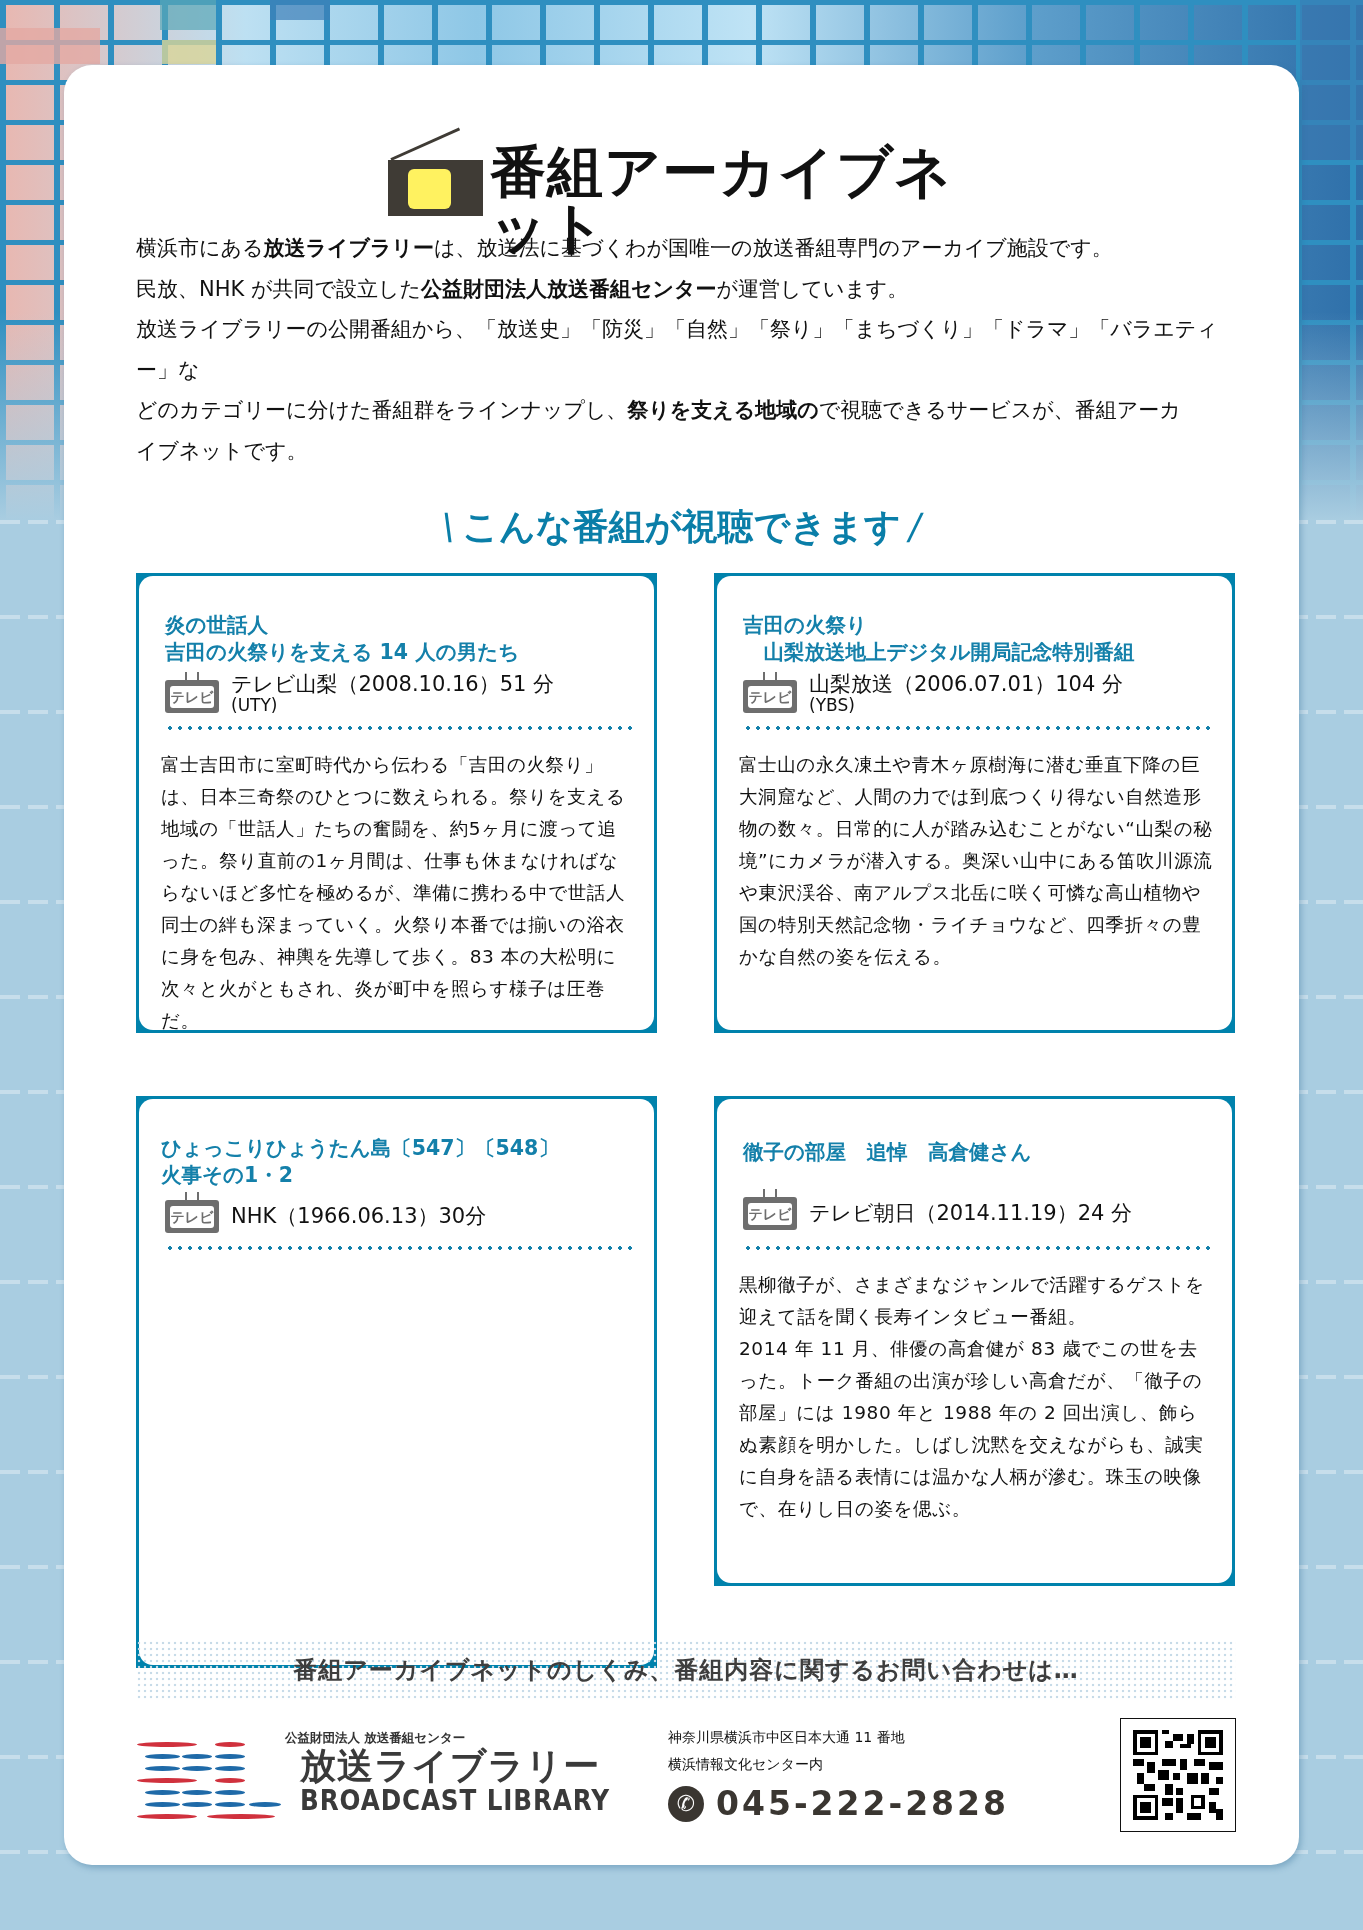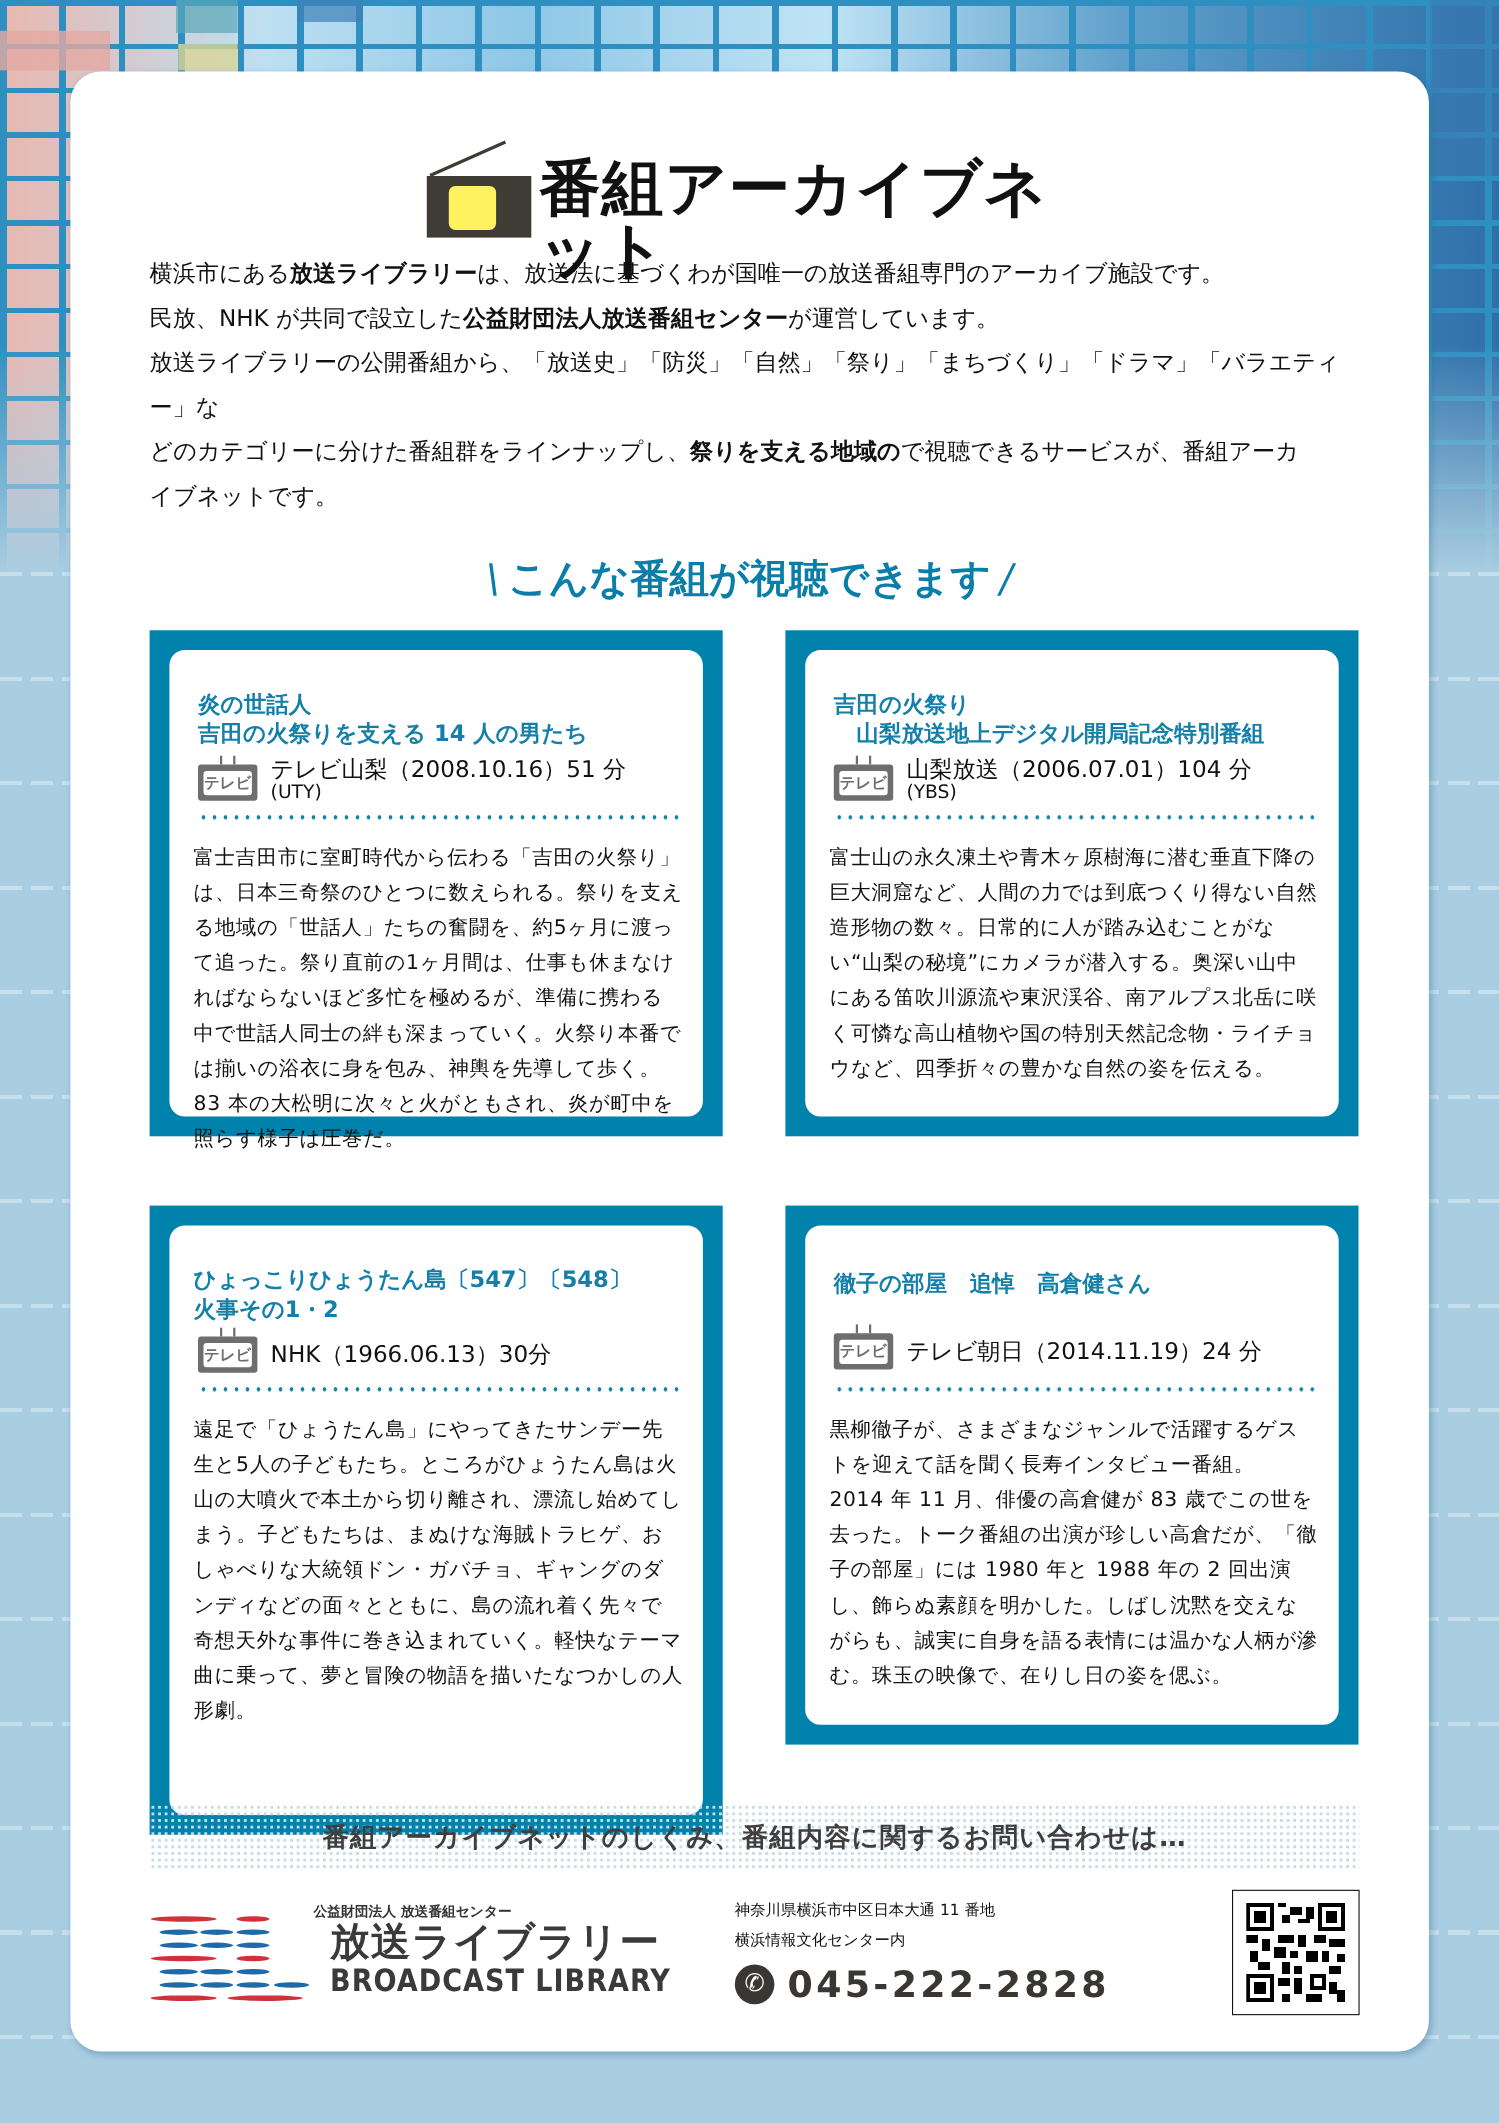--- a/index.html
+++ b/index.html
@@ -44,21 +44,21 @@
   .tv-antenna { position:absolute; left:3px; top:38px; width:75px; height:3px; background:#3f3b35; transform-origin:left center; transform: rotate(-24deg); }
   .logo-text { position:absolute; left:102px; top:24px; font-size:56px; font-weight:bold; letter-spacing:1px; color:#111; line-height:1; font-family:"DejaVu Sans", sans-serif; }
 
   .intro { position:absolute; left:136px; top:228px; width:1110px; font-size:21px; line-height:40.5px; color:#111; }
   .intro b { font-weight: bold; }
 
   .section-head { position:absolute; left:0; width:1363px; top:502px; text-align:center; font-size:36px; font-weight:bold; color:#0a7ea8; line-height:50px; }
   .section-head .slash { font-weight:normal; display:inline-block; transform: skewX(-10deg); margin: 0 8px; }
 
   .card {
-    position:absolute; width:521px; background:#0082ac; padding:18px;
+    position:absolute; width:521px; background:#0082ac; padding:3px;
   }
   .card-inner {
     position:relative; background:#fff; width:100%; height:100%;
     border-radius: 14px;
   }
   .card-title { position:absolute; left:26px; top:36px; font-size:20.5px; line-height:27px; font-weight:bold; color:#1480aa; white-space: nowrap; }
   .card-meta { position:absolute; left:26px; display:flex; align-items:flex-start; }
   .tv-icon { position:relative; width:54px; height:42px; margin-right:12px; }
   .tv-icon .ant { position:absolute; left:20px; top:0; width:14px; height:8px; border-left:2px solid #6e6e6e; border-right:2px solid #6e6e6e; transform: none; }
   .tv-icon .ant::before, .tv-icon .ant::after { content:""; }
@@ -178,21 +178,20 @@
       <div class="tv-icon">
           <div class="ant"></div>
           <div class="box"></div>
           <div class="lbl">テレビ</div>
         </div>
       <div style="padding-top:12px;">
         <div class="meta-text">NHK（1966.06.13）30分</div>
       </div>
     </div>
     <div class="dots" style="top:147px;"></div>
-    <div class="card-body" style="top:170px;">遠足で「ひょうたん島」にやってきたサンデー先生と5人の子どもたち。ところがひょうたん島は火山の大噴火で本土から切り離され、漂流し始めてしまう。子どもたちは、まぬけな海賊トラヒゲ、おしゃべりな大統領ドン・ガバチョ、ギャングのダンディなどの面々とともに、島の流れ着く先々で奇想天外な事件に巻き込まれていく。軽快なテーマ曲に乗って、夢と冒険の物語を描いたなつかしの人形劇。</div>
   </div>
 </div>
 
 <div class="card" style="left:714px; top:1096px; height:490px;">
   <div class="card-inner">
     <div class="card-title" style="top:40px;">
       <div>徹子の部屋　追悼　高倉健さん</div>
     </div>
     <div class="card-meta" style="top:90px;">
       <div class="tv-icon">

